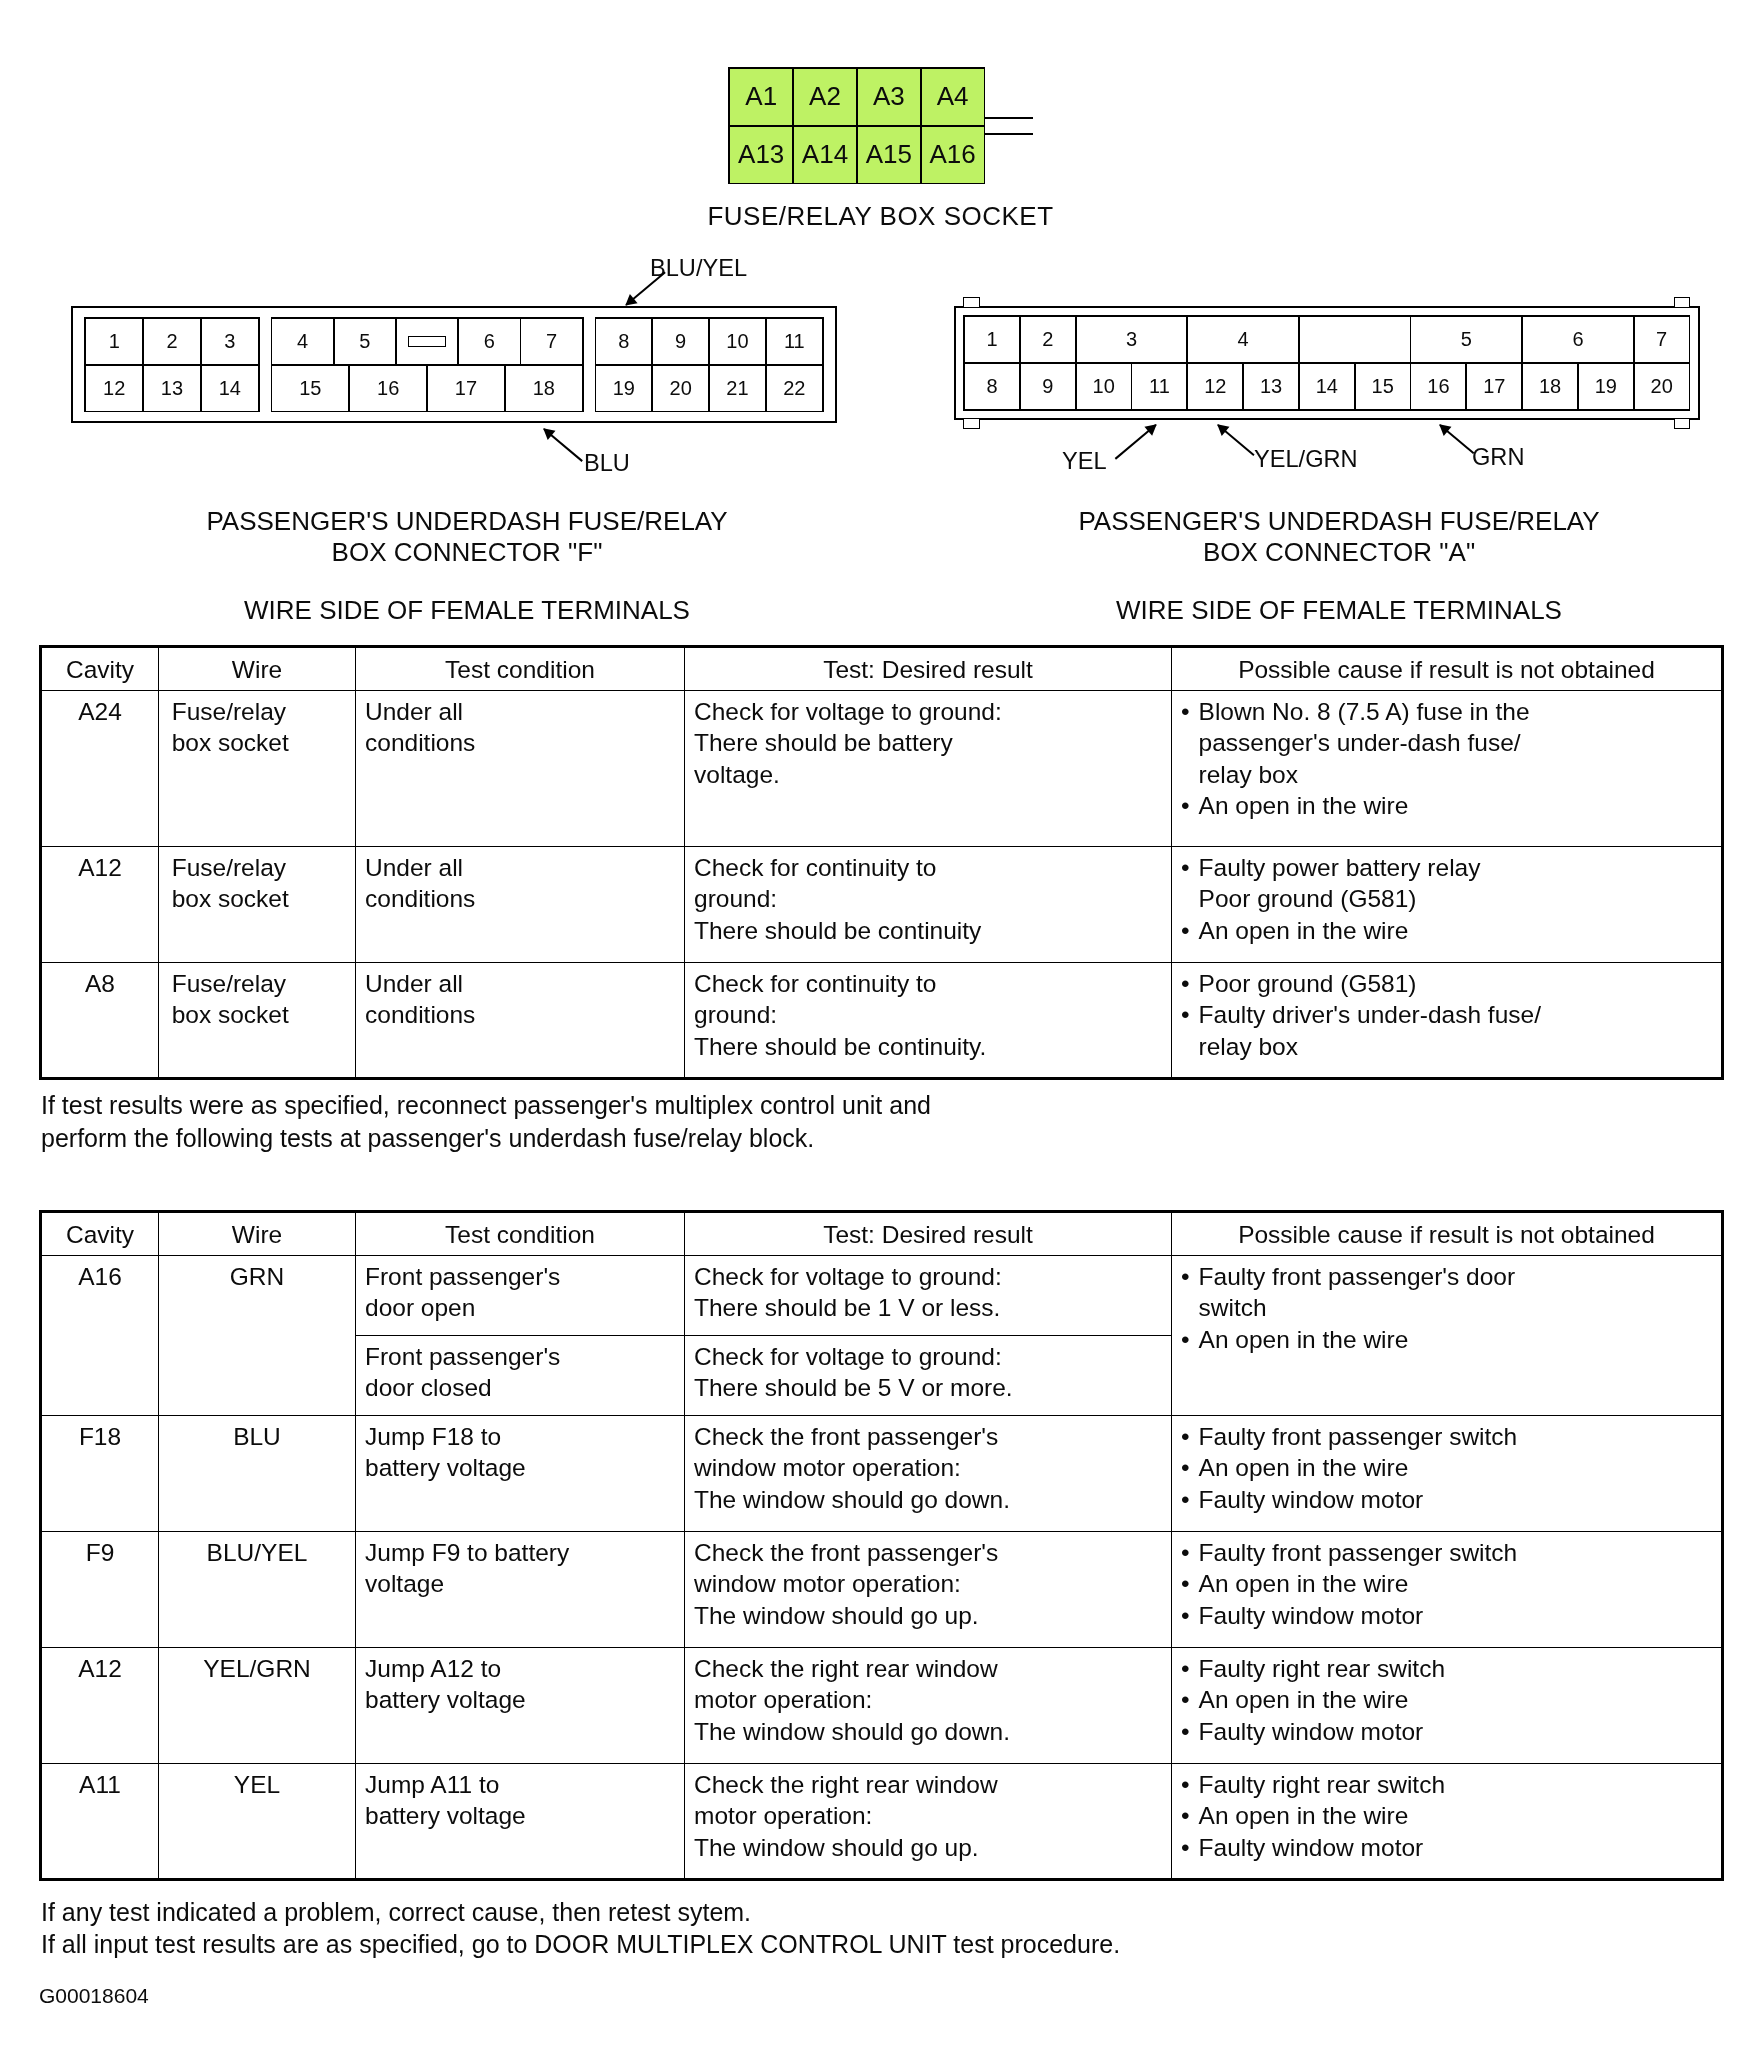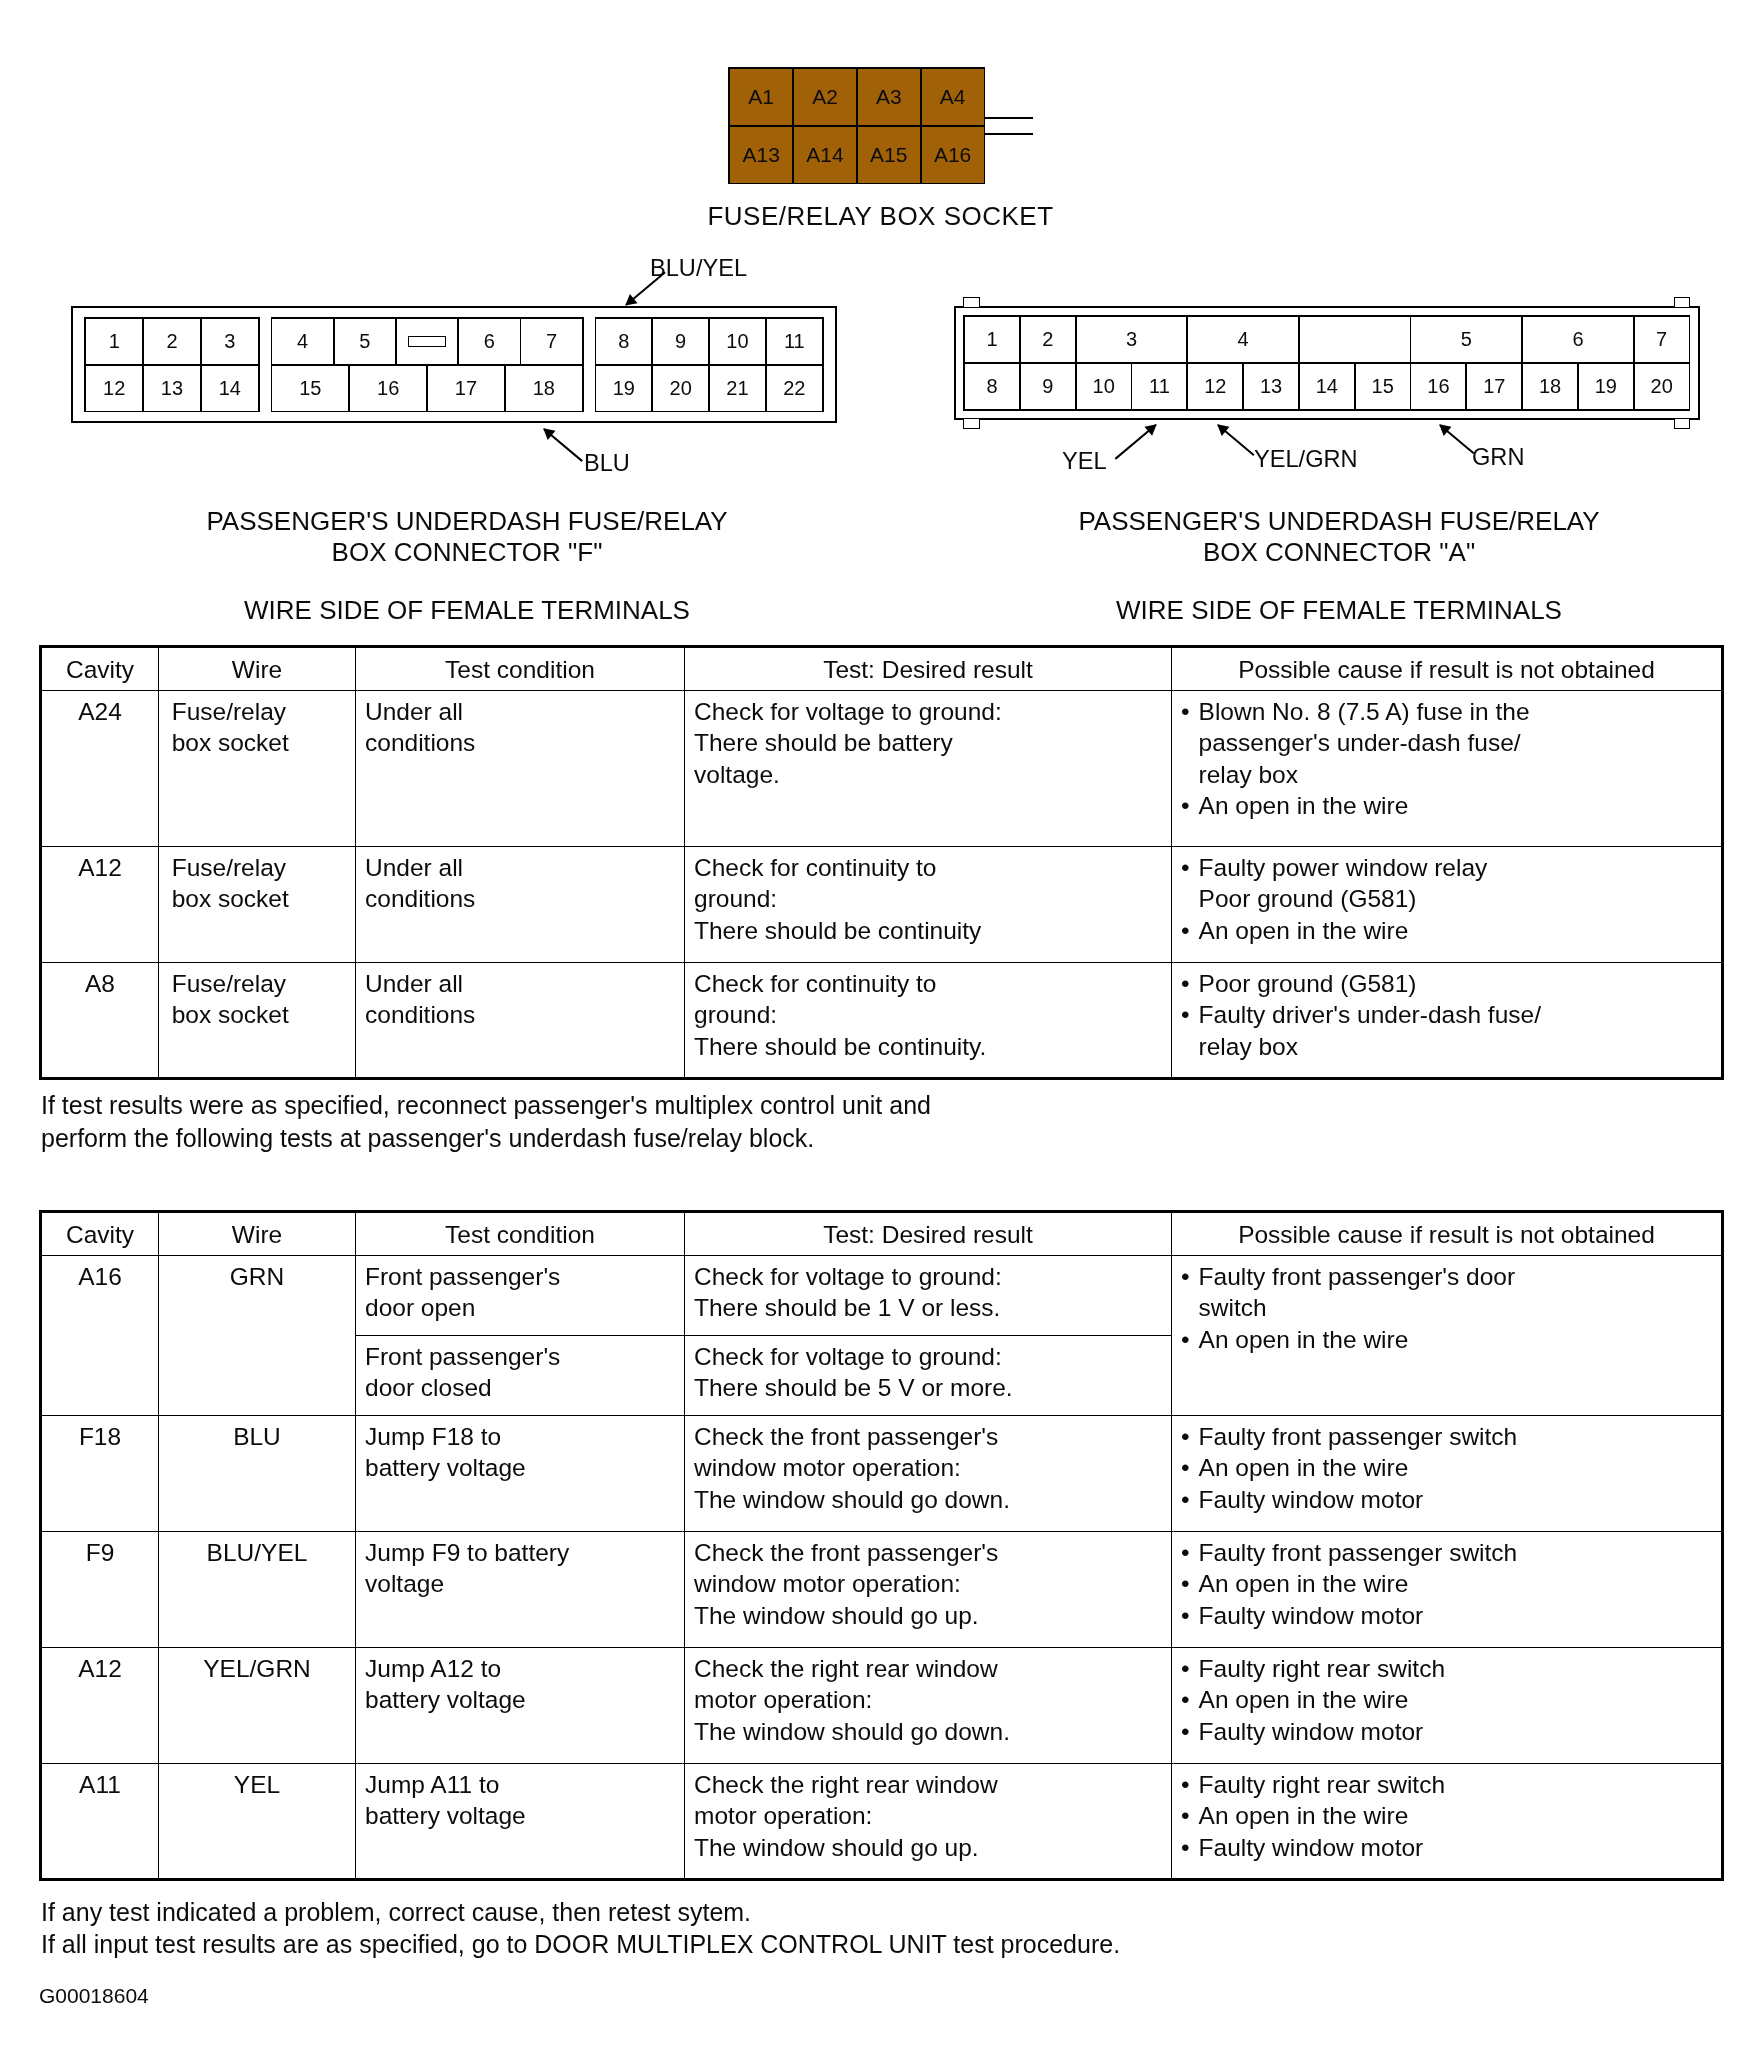--- a/index.html
+++ b/index.html
@@ -4,21 +4,21 @@
 <style>
   *{box-sizing:border-box;margin:0;padding:0}
   html,body{background:#fff}
   body{position:relative;width:1761px;height:2071px;color:#0c0c0c;
        font-family:"Liberation Sans","DejaVu Sans",sans-serif;overflow:hidden}
 
   
   .socket-sec{position:absolute;top:67px;left:0;width:100%;display:flex;flex-direction:column;align-items:center}
   .socket-row{display:flex;align-items:center}
   .sgrid{display:grid;grid-template-columns:repeat(4,62px);grid-auto-rows:56px;gap:1.8px;background:#000;padding:1.8px}
-  .scell{background:#a16207;display:flex;align-items:center;justify-content:center;font-size:21px}
+  .scell{background:#bef264;display:flex;align-items:center;justify-content:center;font-size:26px}
   .bridge{width:23.6px;height:18px;border-top:2.7px solid #000;border-bottom:2.7px solid #000}
   .socket-cap{margin-top:16.4px;font-size:26px;letter-spacing:0.5px}
 
   
   .connectors{position:absolute;top:255px;left:0;width:100%;height:391px}
   .ccol{position:absolute;top:0;width:800px;height:391px}
   .pgrid{display:grid;grid-auto-rows:45px;gap:1.8px;background:#000;padding:1.8px}
   .pin{background:#fff;display:flex;align-items:center;justify-content:center;font-size:20px}
   .latchcell{background:#fff;display:flex;align-items:center;justify-content:center}
   .latch{width:62%;height:11px;border:1.8px solid #000;background:#fff}
@@ -206,21 +206,21 @@
       <td class="cavity"><span class="mt">A12</span></td>
       <td class="al-left"><span class="mt">Fuse/relay
 box socket</span></td>
       <td><span class="mt">Under all
 conditions</span></td>
       <td><span class="mt">Check for continuity to
 ground:
 There should be continuity</span></td>
       <td>
         <div class="cause">
-            <span class="mt">Faulty power window relay
+            <span class="mt">Faulty power battery relay
 Poor ground (G581)</span>
           </div>
         <div class="cause">
             <span class="mt">An open in the wire</span>
           </div>
       </td>
     </tr>
     <tr class="r-mid">
       <td class="cavity"><span class="mt">A8</span></td>
       <td class="al-left"><span class="mt">Fuse/relay

